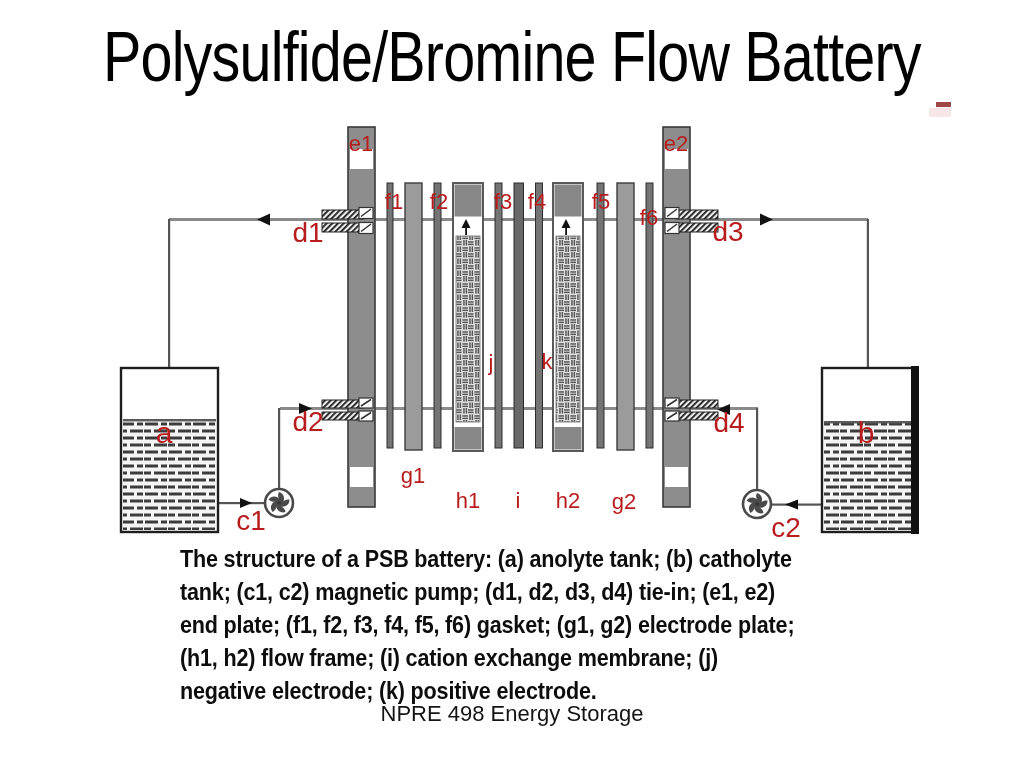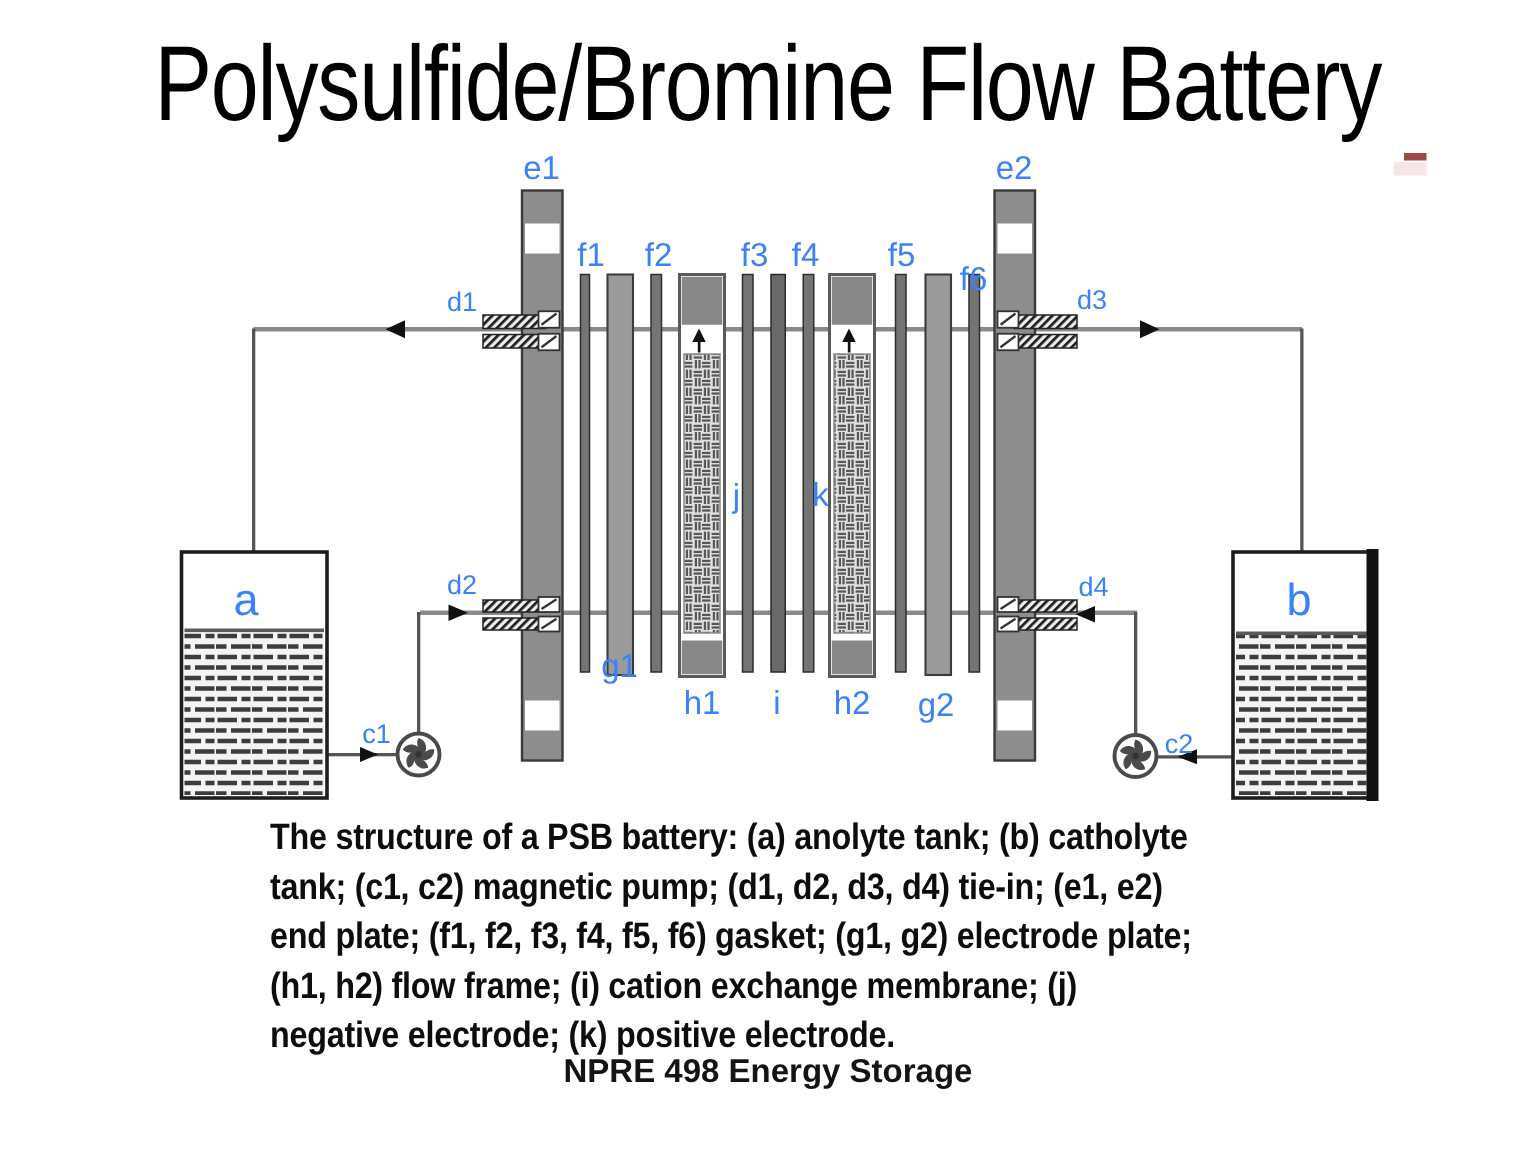--- a/index.html
+++ b/index.html
@@ -5,29 +5,29 @@
   html,body{margin:0;padding:0;background:#fff;}
   .slide{position:relative;width:1024px;height:768px;background:#ffffff;overflow:hidden;
          font-family:"Liberation Sans", sans-serif;color:#111;}
   .title{position:absolute;top:16px;left:0;width:1024px;height:78px;
          display:flex;justify-content:center;}
   .title-text{font-size:71px;font-weight:400;color:#000;white-space:nowrap;
               letter-spacing:-1px;transform:scaleX(0.81);transform-origin:center;}
   .red-dash{position:absolute;left:936px;top:102px;width:15px;height:5px;background:#a04848;}
   .red-smudge{position:absolute;left:929px;top:108px;width:22px;height:9px;background:#f6e6e6;}
   .diagram-svg{position:absolute;left:0;top:0;}
-  .dlabel{position:absolute;transform:translate(-50%,-50%);font-size:22px;color:#3b82f6;
-          white-space:nowrap;line-height:1;}
-  .lbl-md{font-size:18px;text-align:center;}
+  .dlabel{position:absolute;transform:translate(-50%,-50%);font-size:22px;color:#b91c1c;
+          white-space:nowrap;line-height:1;margin-top:32px;}
+  .lbl-md{font-size:28px;text-align:center;}
   .lbl-lg{font-size:30px;}
   .caption{position:absolute;left:180px;top:542px;width:720px;font-weight:bold;}
   .cap-line{font-size:24.5px;line-height:33px;white-space:nowrap;color:#0d0d0d;
             transform:scaleX(0.88);transform-origin:0 50%;letter-spacing:-0.2px;}
   .footer{position:absolute;left:0;top:701px;width:1024px;text-align:center;
-          font-size:22px;color:#141414;font-weight:bold;}
+          font-size:22px;color:#141414;}
 </style>
 </head>
 <body>
 
 <div class="slide">
 
   <div class="title">
     <span class="title-text">Polysulfide/Bromine Flow Battery</span>
   </div>
 

